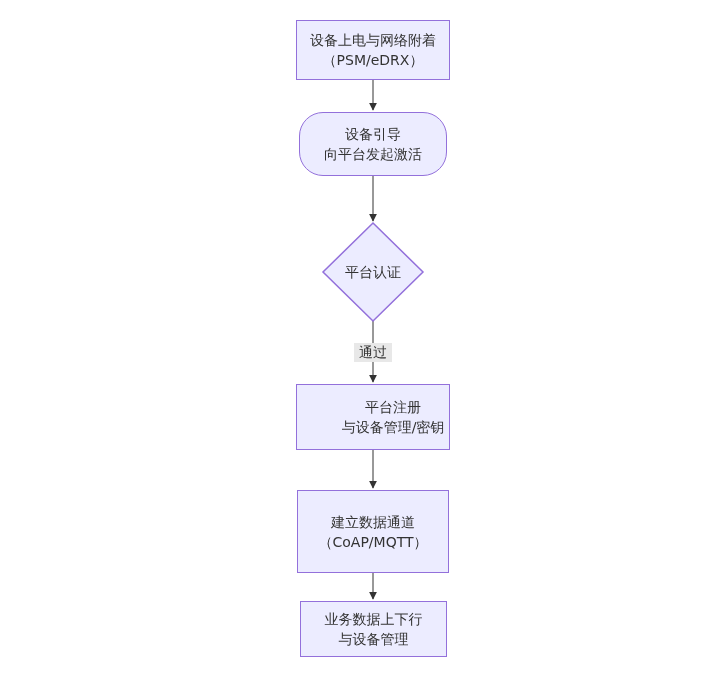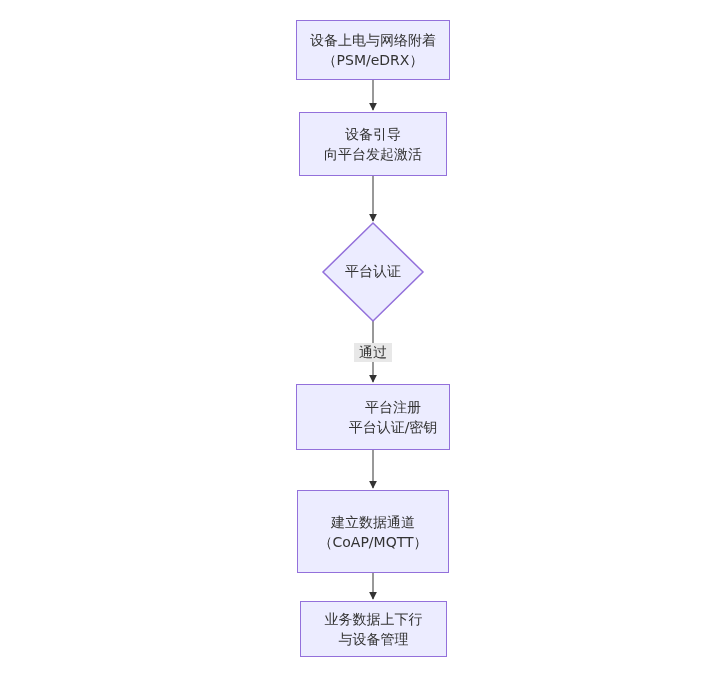--- a/index.html
+++ b/index.html
@@ -60,21 +60,20 @@
     top: 262px;
     width: 100px;
     height: 20px;
     display: flex;
     align-items: center;
     justify-content: center;
     color: var(--text, #333333);
     font-size: 14px;
     line-height: 20px;
     text-align: left;
-    font-family: Liberation Mono, monospace;
   }
   .edge-label {
     position: absolute;
     left: 373px;
     top: 343px;
     transform: translateX(-50%);
     background: var(--edge-label-bg, #e8e8e8);
     color: var(--text, #333333);
     font-size: 14px;
     line-height: 19px;
@@ -101,32 +100,32 @@
     <line class="edge-line" x1="373" y1="556" x2="373" y2="599" marker-end="url(#arrowhead)"></line>
 
     <polygon class="diamond-shape" points="373,223 423,272 373,321 323,272"></polygon>
   </svg>
 
   <div class="node" style="left:296px; top:20px; width:154px; height:60px;">
     <span>设备上电与网络附着</span>
     <span>（PSM/eDRX）</span>
   </div>
 
-  <div class="node" style="left:299px; top:112px; width:148px; height:64px;">
+  <div class="node" style="left:299px; top:112px; width:148px; height:64px;border-radius:24px;">
     <span>设备引导</span>
     <span>向平台发起激活</span>
   </div>
 
   <div class="diamond-label">平台认证</div>
 
   <div class="edge-label">通过</div>
 
   <div class="node" style="left:296px; top:384px; width:154px; height:66px;padding-left:40px;">
     <span>平台注册</span>
-    <span>平台认证/密钥</span>
+    <span>与设备管理/密钥</span>
   </div>
 
   <div class="node" style="left:297px; top:490px; width:152px; height:83px;">
     <span>建立数据通道</span>
     <span>（CoAP/MQTT）</span>
   </div>
 
   <div class="node" style="left:300px; top:601px; width:147px; height:56px;">
     <span>业务数据上下行</span>
     <span>与设备管理</span>

